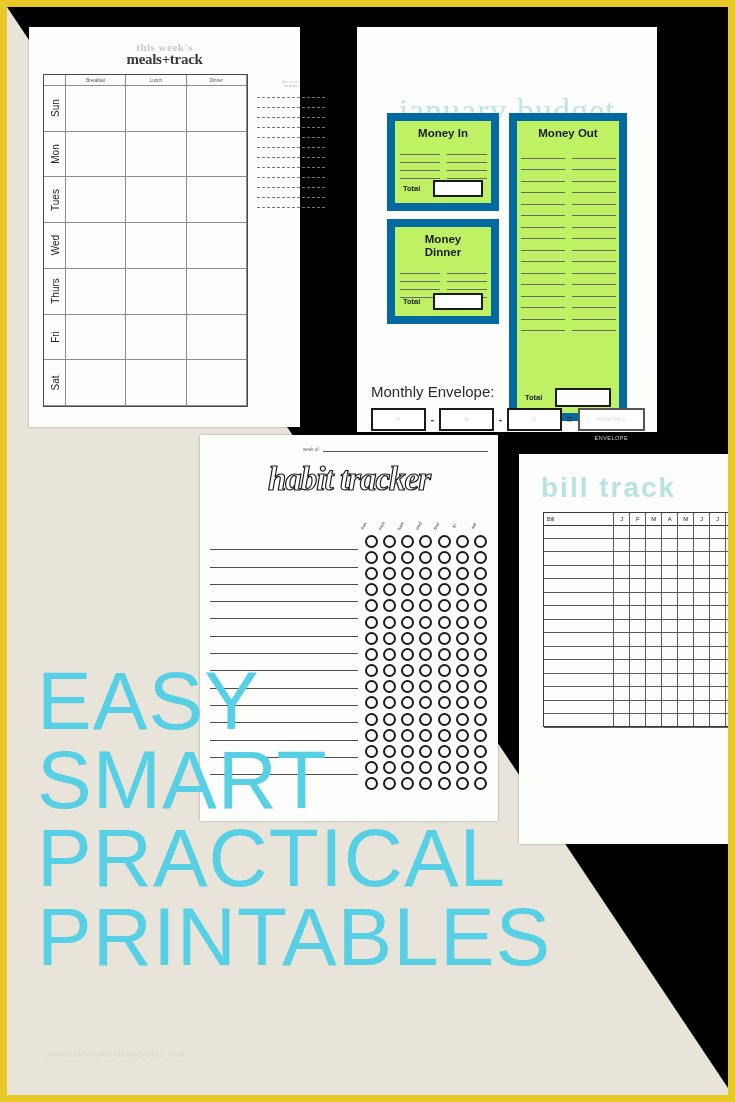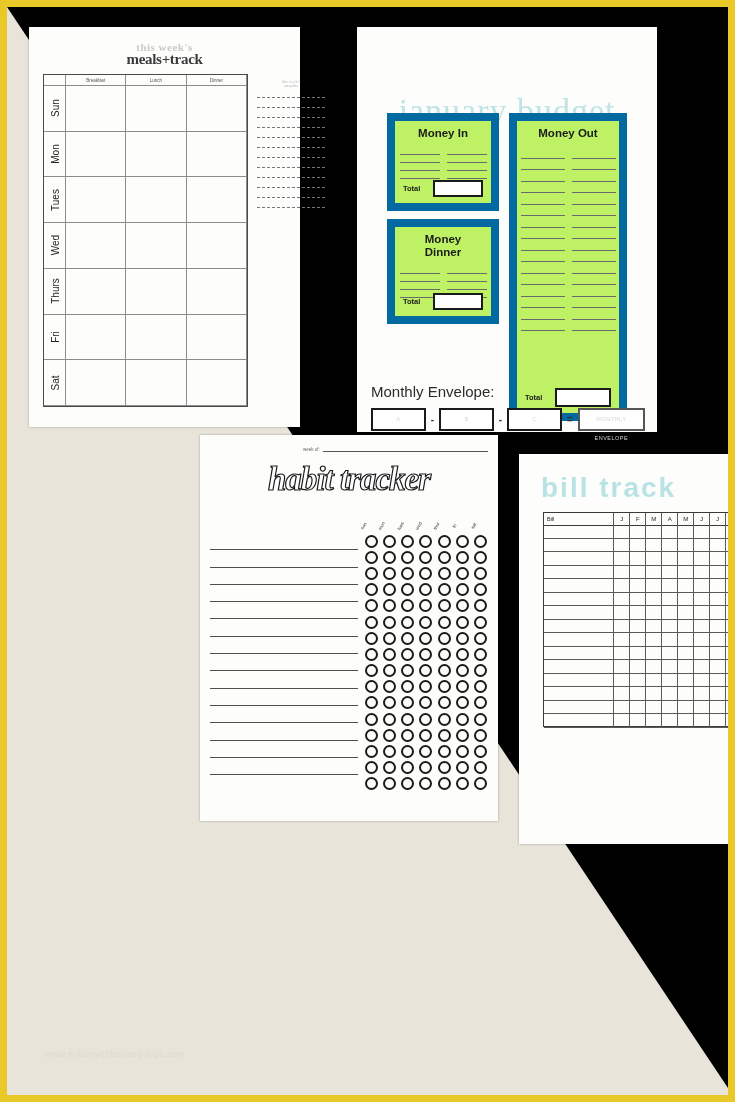--- a/index.html
+++ b/index.html
@@ -662,14 +662,20 @@
             <div></div>
             <div></div>
             <div></div>
             <div></div>
             <div></div>
           </div>
         </div>
     </div>
   </div>
 
+  <div id="headline">
+    <div>EASY</div>
+    <div>SMART</div>
+    <div>PRACTICAL</div>
+    <div>PRINTABLES</div>
+  </div>
   <div id="watermark">www.militaryhhhshang-bigs.com</div>
 </div>
 
 </body></html>

